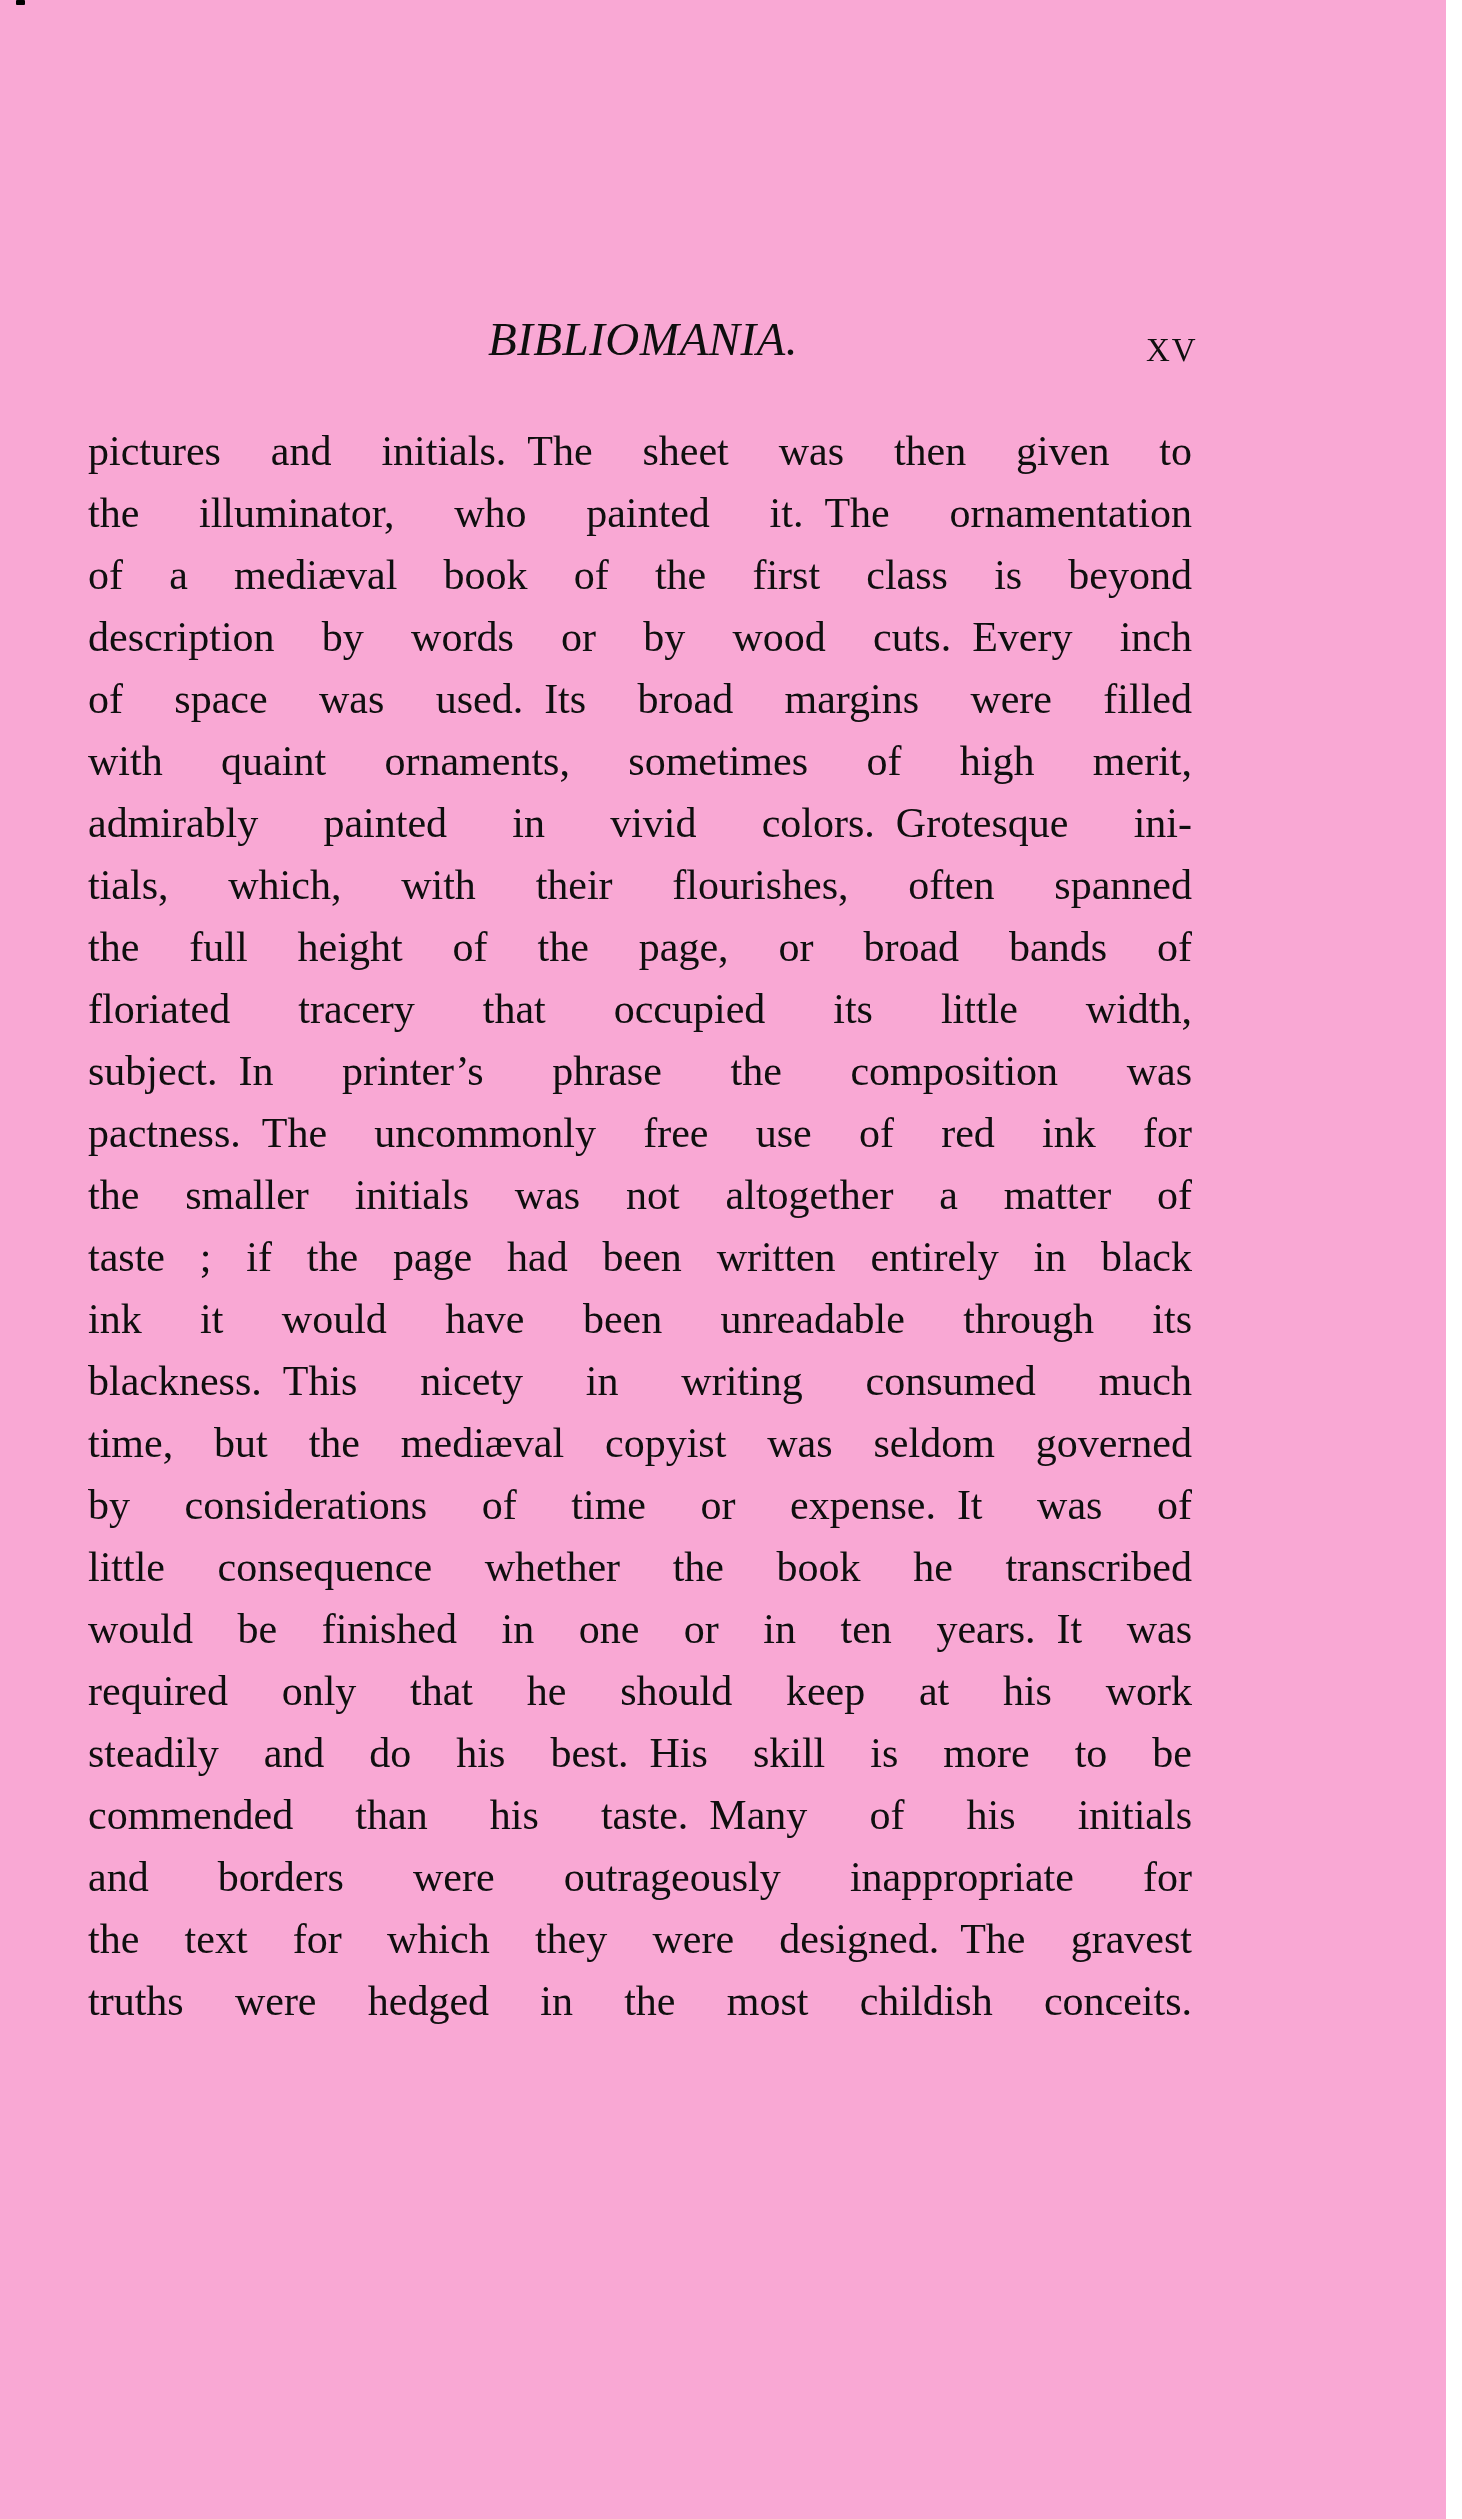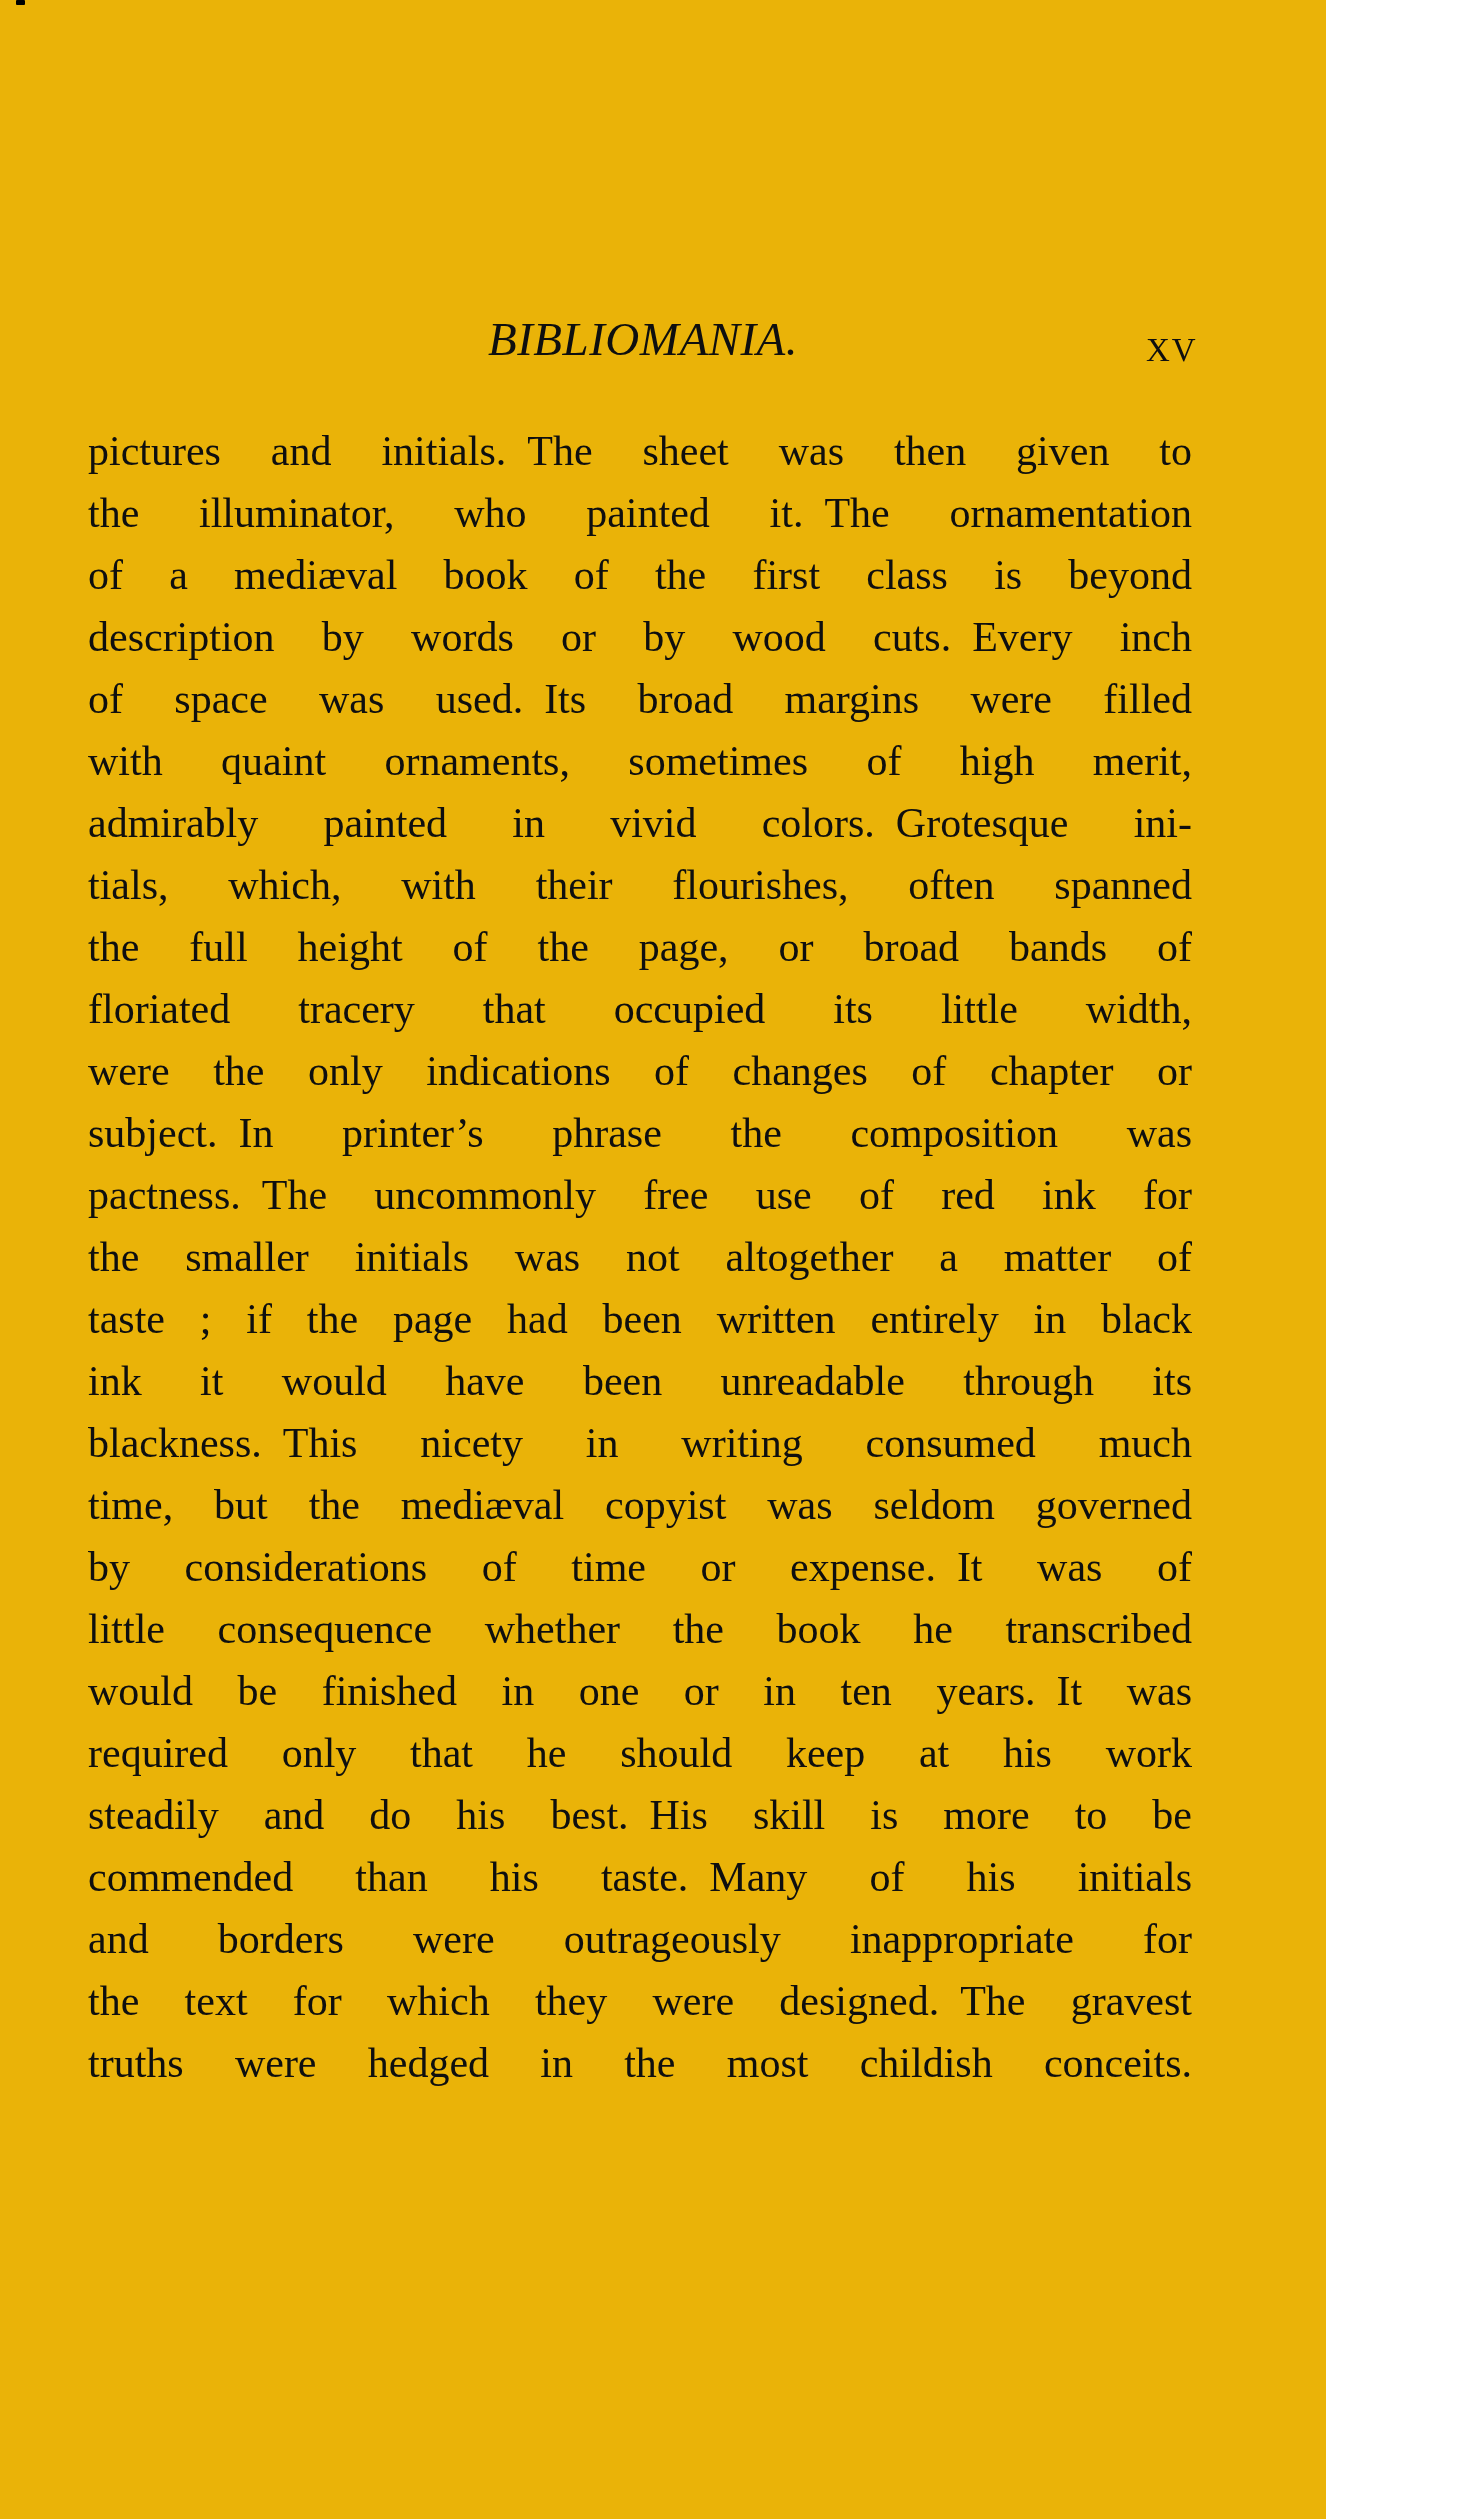--- a/index.html
+++ b/index.html
@@ -2,23 +2,23 @@
 <html><head>
 <meta charset="utf-8">
 <style>
   html, body {
     margin: 0;
     padding: 0;
     background: #ffffff;
   }
   .page {
     position: relative;
-    width: 1326px;
+    width: 1446px;
     height: 2519px;
-    background: #eab308;
+    background: #f9a8d4;
     color: #0f0f0f;
     font-family: "Liberation Serif", serif;
     overflow: hidden;
   }
   .speck {
     position: absolute;
     left: 16px;
     top: 0px;
     width: 9px;
     height: 5px;
@@ -75,21 +75,20 @@
     <div class="line">pictures and initials. The sheet was then given to</div>
     <div class="line">the illuminator, who painted it. The ornamentation</div>
     <div class="line">of a mediæval book of the first class is beyond</div>
     <div class="line">description by words or by wood cuts. Every inch</div>
     <div class="line">of space was used. Its broad margins were filled</div>
     <div class="line">with quaint ornaments, sometimes of high merit,</div>
     <div class="line">admirably painted in vivid colors. Grotesque ini-</div>
     <div class="line">tials, which, with their flourishes, often spanned</div>
     <div class="line">the full height of the page, or broad bands of</div>
     <div class="line">floriated tracery that occupied its little width,</div>
-    <div class="line">were the only indications of changes of chapter or</div>
     <div class="line">subject. In printer’s phrase the composition was</div>
     <div class="line">pactness. The uncommonly free use of red ink for</div>
     <div class="line">the smaller initials was not altogether a matter of</div>
     <div class="line">taste ; if the page had been written entirely in black</div>
     <div class="line">ink it would have been unreadable through its</div>
     <div class="line">blackness. This nicety in writing consumed much</div>
     <div class="line">time, but the mediæval copyist was seldom governed</div>
     <div class="line">by considerations of time or expense. It was of</div>
     <div class="line">little consequence whether the book he transcribed</div>
     <div class="line">would be finished in one or in ten years. It was</div>

